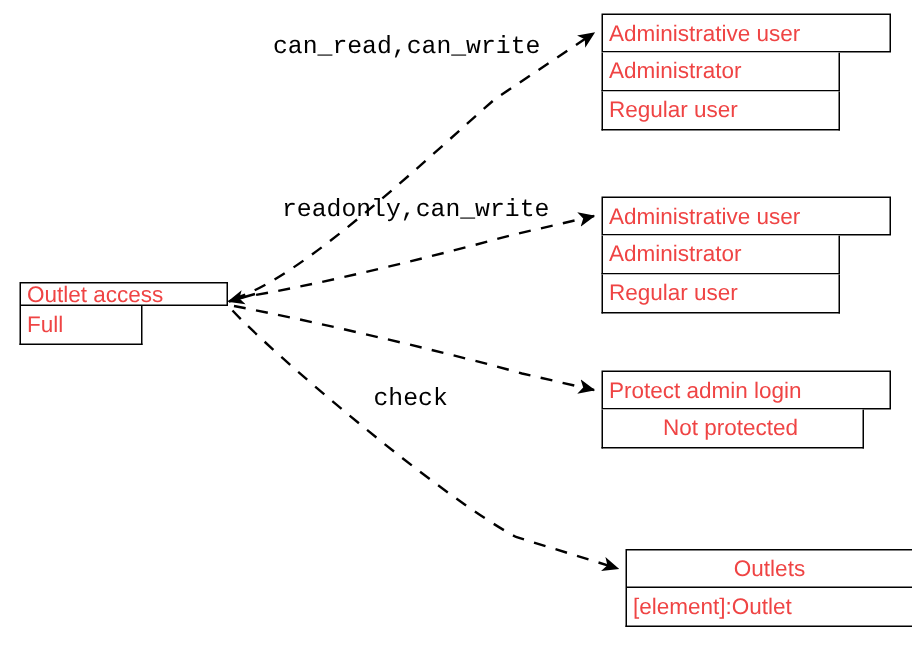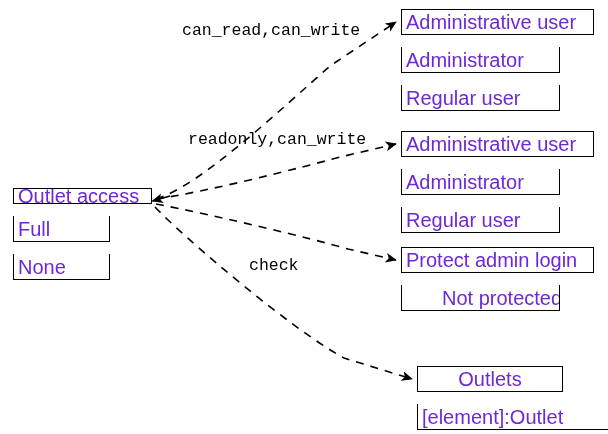--- a/index.html
+++ b/index.html
@@ -24,38 +24,37 @@
   }
   .node-box {
     position: absolute;
     box-sizing: border-box;
   }
   .node-cell {
     box-sizing: border-box;
     border: 1.6px solid #000000;
     background: #ffffff;
     font-family: "Liberation Sans", sans-serif;
-    font-size: 20px;
-    color: #6d28d9;
+    font-size: 15px;
+    color: #ef4444;
     line-height: 1;
     display: flex;
     align-items: center;
     white-space: nowrap;
     overflow: hidden;
   }
   .node-cell.left-align {
     justify-content: flex-start;
     padding-left: 4px;
   }
   .node-cell.center-align {
     justify-content: center;
   }
   .node-cell + .node-cell {
     border-top-width: 0;
-    margin-top: 12px;
   }
   .edge-label {
     position: absolute;
     font-family: Liberation Mono, monospace;
     font-size: 16.5px;
     color: #000000;
     white-space: nowrap;
     line-height: 1;
   }
 </style>
@@ -82,43 +81,42 @@
 
     <path d="M 156 199 C 210 191 300 168 340 157 L 396 144" stroke="#000000" stroke-width="1.6" fill="none" stroke-dasharray="8,7" marker-end="url(#arrowEnd)"></path>
 
     <path d="M 156 204 C 214 215 310 238 348 249 L 396 260" stroke="#000000" stroke-width="1.6" fill="none" stroke-dasharray="8,7" marker-end="url(#arrowEnd)"></path>
 
     <path d="M 155 207 C 182 236 292 330 344 358 L 412 379" stroke="#000000" stroke-width="1.6" fill="none" stroke-dasharray="8,7" marker-end="url(#arrowEnd)"></path>
   </svg>
 
   <div class="node-box" style="left:13px; top:188px;">
     <div class="node-cell left-align" style="width:139px; height:16px;">Outlet access</div>
-    <div class="node-cell left-align" style="width:97px; height:26px;text-align:center;">Full</div>
-    <div class="node-cell left-align" style="width:97px; height:26px;">None</div>
+    <div class="node-cell left-align" style="width:82px; height:26px;text-align:center;">Full</div>
   </div>
 
   <div class="node-box" style="left:401px; top:9px;">
     <div class="node-cell left-align" style="width:193px; height:26px;">Administrative user</div>
     <div class="node-cell left-align" style="width:159px; height:26px;">Administrator</div>
     <div class="node-cell left-align" style="width:159px; height:26px;">Regular user</div>
   </div>
 
   <div class="node-box" style="left:401px; top:131px;">
     <div class="node-cell left-align" style="width:193px; height:26px;">Administrative user</div>
     <div class="node-cell left-align" style="width:159px; height:26px;">Administrator</div>
     <div class="node-cell left-align" style="width:159px; height:26px;">Regular user</div>
   </div>
 
   <div class="node-box" style="left:401px; top:247px;">
     <div class="node-cell left-align" style="width:193px; height:26px;">Protect admin login</div>
-    <div class="node-cell left-align" style="width:159px; height:26px;padding-left:40px;">Not protected</div>
+    <div class="node-cell left-align" style="width:175px; height:26px;padding-left:40px;">Not protected</div>
   </div>
 
   <div class="node-box" style="left:417px; top:366px;">
-    <div class="node-cell center-align" style="width:146px; height:26px;">Outlets</div>
+    <div class="node-cell center-align" style="width:192px; height:26px;">Outlets</div>
     <div class="node-cell left-align" style="width:195px; height:26px;">[element]:Outlet</div>
   </div>
 
   <div class="edge-label" style="left:182px; top:23px;">can_read,can_write</div>
 
   <div class="edge-label" style="left:188px; top:132px;">readonly,can_write</div>
 
 
   <div class="edge-label" style="left:249px; top:258px;">check</div>
 

